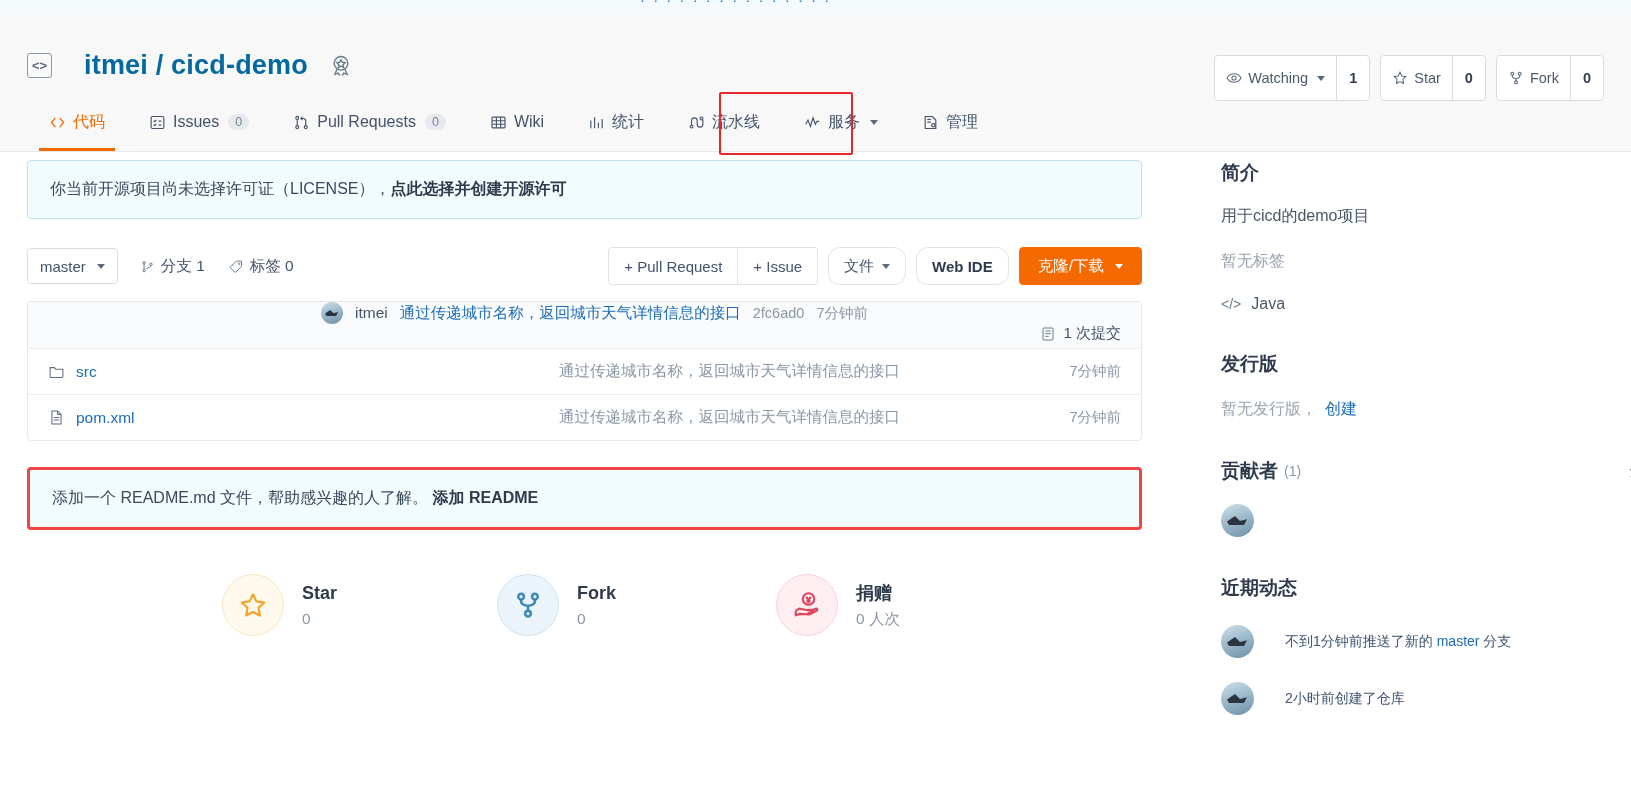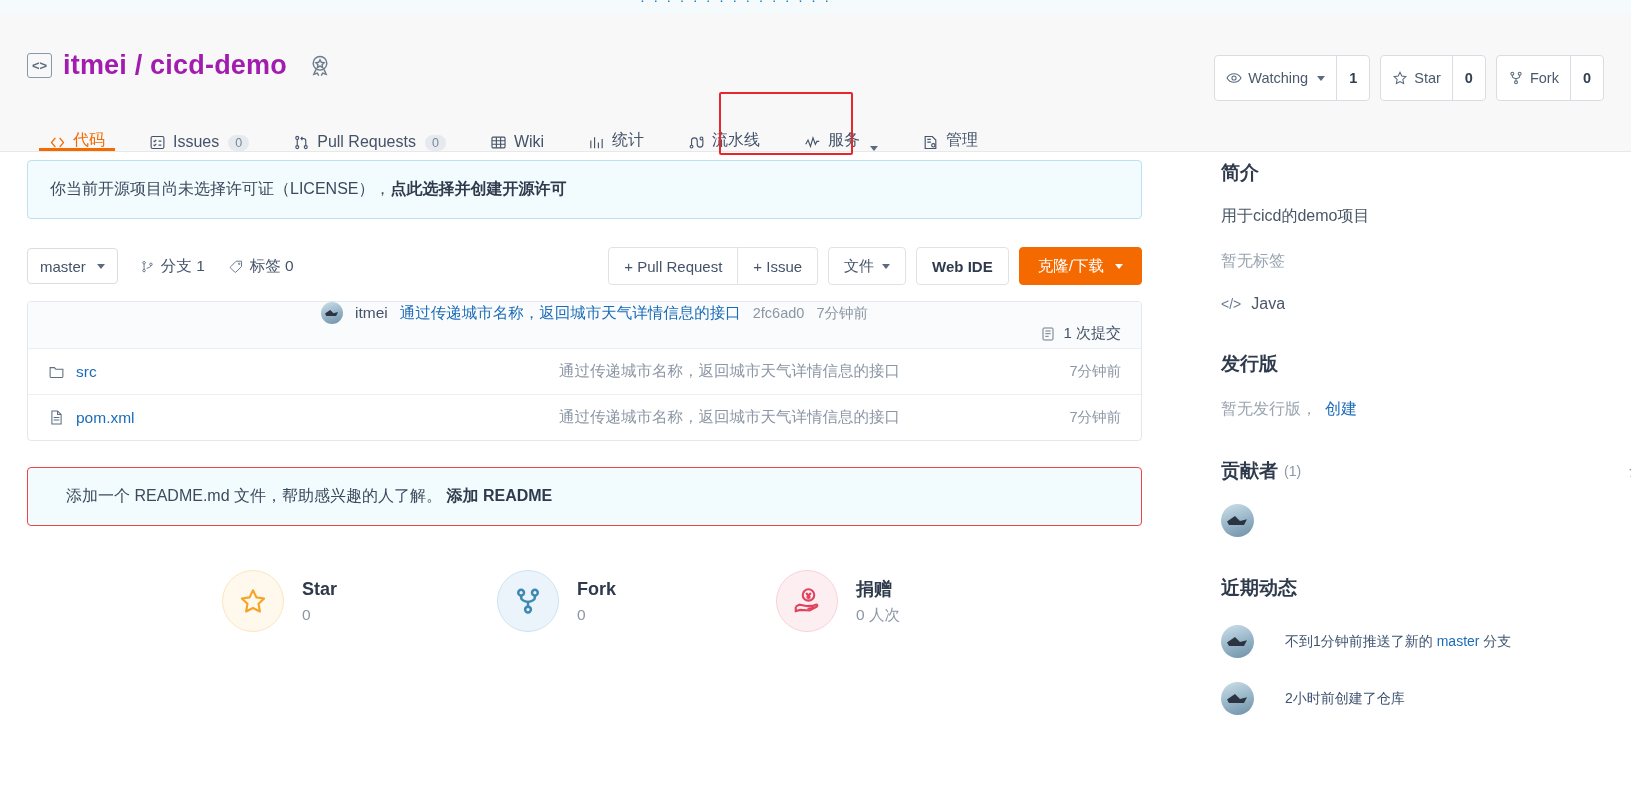--- a/index.html
+++ b/index.html
@@ -30,22 +30,23 @@
   .repo-title-row {
     position:absolute; top:36px; left:27px;
     display:flex; align-items:center; gap:11px;
   }
   .repo-icon {
     width:25px; height:25px; border:1.6px solid #8a97a8; border-radius:3px;
     display:flex; align-items:center; justify-content:center;
     color:#5b6b7f; font-size:13px; font-weight:bold;
   }
   .repo-name {
-    font-size:27px; font-weight:bold; color:#a21caf; letter-spacing:.2px;
+    font-size:27px; font-weight:bold; color:#0369a1; letter-spacing:.2px;
     white-space:nowrap;
+    margin-left:21px;
   }
   .badge-icon { margin-left:9px; color:#6b7b8d; }
 
   
   .hdr-actions {
     position:absolute; top:41px; right:27px; display:flex; gap:10px;
   }
   .btn-group {
     display:flex; align-items:stretch; border:1px solid #d9dde3; border-radius:4px;
     background:#fff; overflow:hidden; height:46px;
@@ -53,21 +54,21 @@
   .btn-group .seg {
     display:flex; align-items:center; gap:6px;
     padding:0 11px; font-size:14.5px; color:#4b5a6b; white-space:nowrap;
   }
   .btn-group .seg.count { border-left:1px solid #d9dde3; font-weight:bold; color:#33404f; padding:0 12px; }
   .caret { width:0;height:0;border-left:4px solid transparent;border-right:4px solid transparent;border-top:5px solid #5b6b7f; display:inline-block; margin-left:3px;}
 
   
   .tabs { position:absolute; left:27px; bottom:0; display:flex; align-items:flex-end; height:58px;}
   .tab {
-    display:flex; align-items:flex-end; gap:7px;
+    display:flex; align-items:center; gap:7px;
     padding:0 22px; height:58px; font-size:16px; color:#44536a; white-space:nowrap;
     position:relative;
   }
   .tab.active { color:#f56a00; }
   .tab.active::after {
     content:""; position:absolute; left:12px; right:12px; bottom:0; height:3px; background:#f56a00;
   }
   .tab .cnt {
     background:#e6e9ee; color:#7a8899; border-radius:9px;
     font-size:12.5px; padding:1px 7px; margin-left:2px;
@@ -97,21 +98,21 @@
   .meta { display:flex; align-items:center; gap:24px; margin-left:22px; font-size:15.5px; color:#44536a;}
   .meta span { display:flex; align-items:center; gap:6px; }
   .tb-right { margin-left:auto; display:flex; align-items:stretch; gap:0; height:38px;}
   .tbtn {
     display:flex; align-items:center; gap:5px; justify-content:center;
     border:1px solid #dfe3e8; background:#fff; font-size:15px; color:#44536a;
     padding:0 15px; white-space:nowrap;
   }
   .tbtn.joinL { border-radius:4px 0 0 4px; }
   .tbtn.joinR { border-radius:0 4px 4px 0; border-left:none; }
-  .tbtn.solo { border-radius:4px; margin-left:10px; }
+  .tbtn.solo { border-radius:12px; margin-left:10px; }
   .tbtn.bold { font-weight:bold; color:#2f3a4c; }
   .tbtn.primary {
     background:#f56a00; border-color:#f56a00; color:#fff; font-size:15.5px;
     border-radius:4px; margin-left:10px; padding:0 18px;
   }
   .caret-w { width:0;height:0;border-left:4px solid transparent;border-right:4px solid transparent;border-top:5px solid #fff; display:inline-block; margin-left:6px;}
 
   
   .ftable {
     margin-top:16px; border:1px solid #e4e8ec; border-radius:4px; overflow:hidden;
@@ -132,22 +133,22 @@
     background:#2b3440; clip-path:polygon(0 60%,40% 0,65% 55%,100% 35%,85% 100%,10% 100%);
   }
   .uname { color:#44536a; }
   .ctitle { color:#1b6cb8; }
   .chash { color:#8b97a4; font-size:14.5px; }
   .ctime { color:#8b97a4; font-size:14.5px; }
   .commit-count { margin-left:auto; display:flex; align-items:center; gap:7px; color:#44536a; font-size:15px; padding-right:20px;}
   .fname { color:#1b6cb8; }
 
   .readme-notice {
-    margin-top:26px; border:1px solid #ef4444; background:#f2fbfe; border-radius:4px;
-    padding:18px 38px; font-size:16px; color:#3b4a5c;
+    margin-top:26px; border:3px solid #ef4444; background:#f2fbfe; border-radius:4px;
+    padding:18px 22px; font-size:16px; color:#3b4a5c;
   }
   .readme-notice b { color:#2f3a4c; font-weight:bold; }
 
   
   .stats { margin-top:44px; display:flex; align-items:center; padding-left:195px; gap:160px;}
   .stat { display:flex; align-items:center; gap:18px; }
   .circle {
     width:62px;height:62px;border-radius:50%;
     display:flex;align-items:center;justify-content:center;
     border:1px solid transparent; flex:none;

